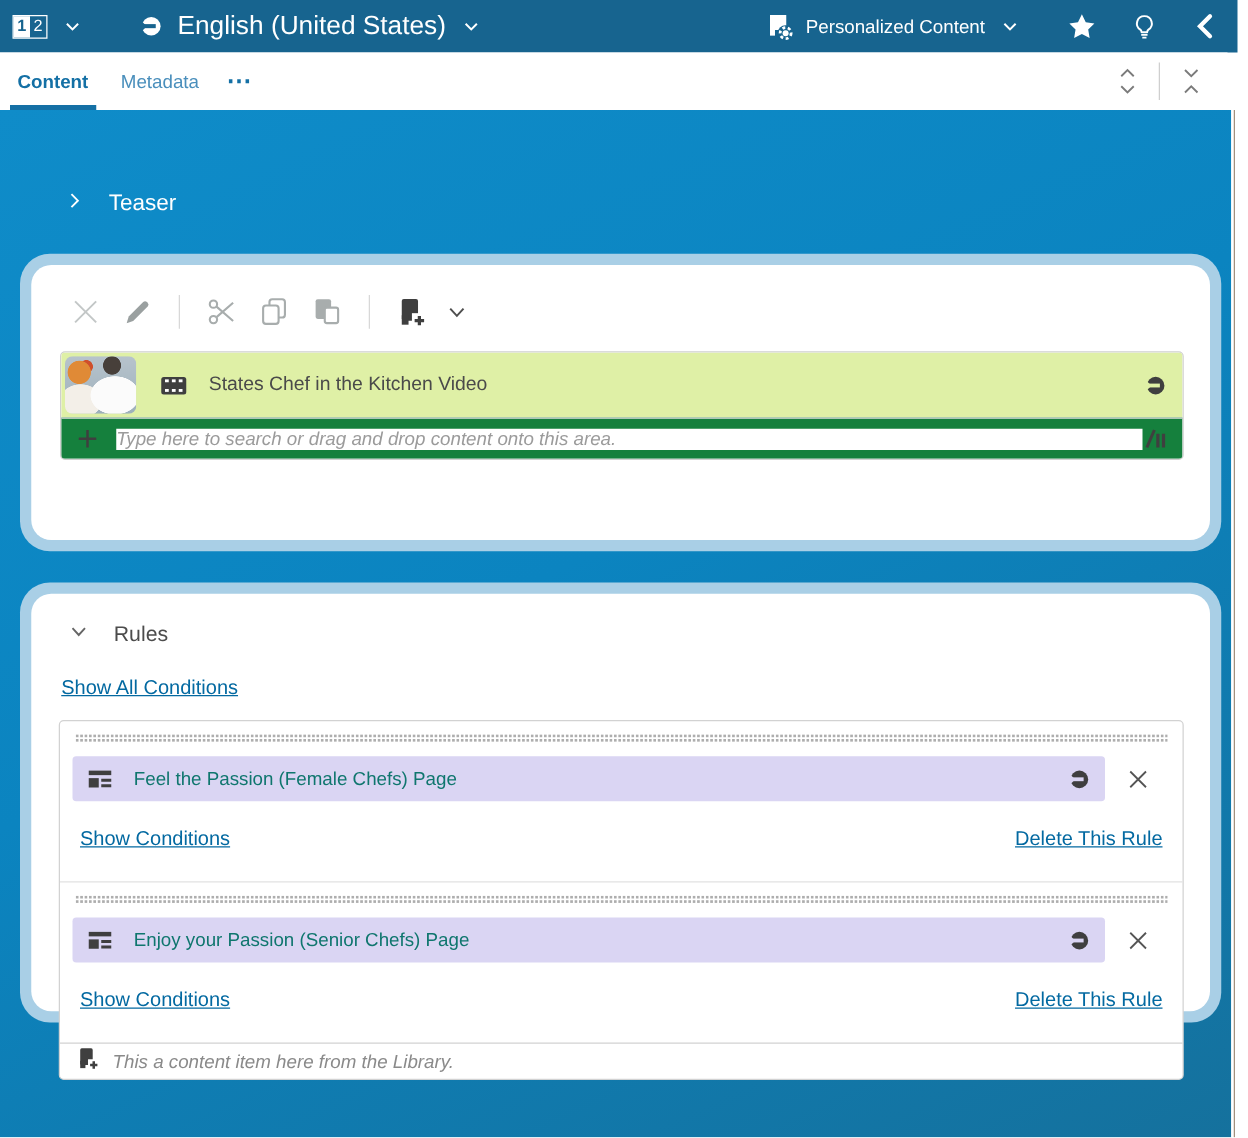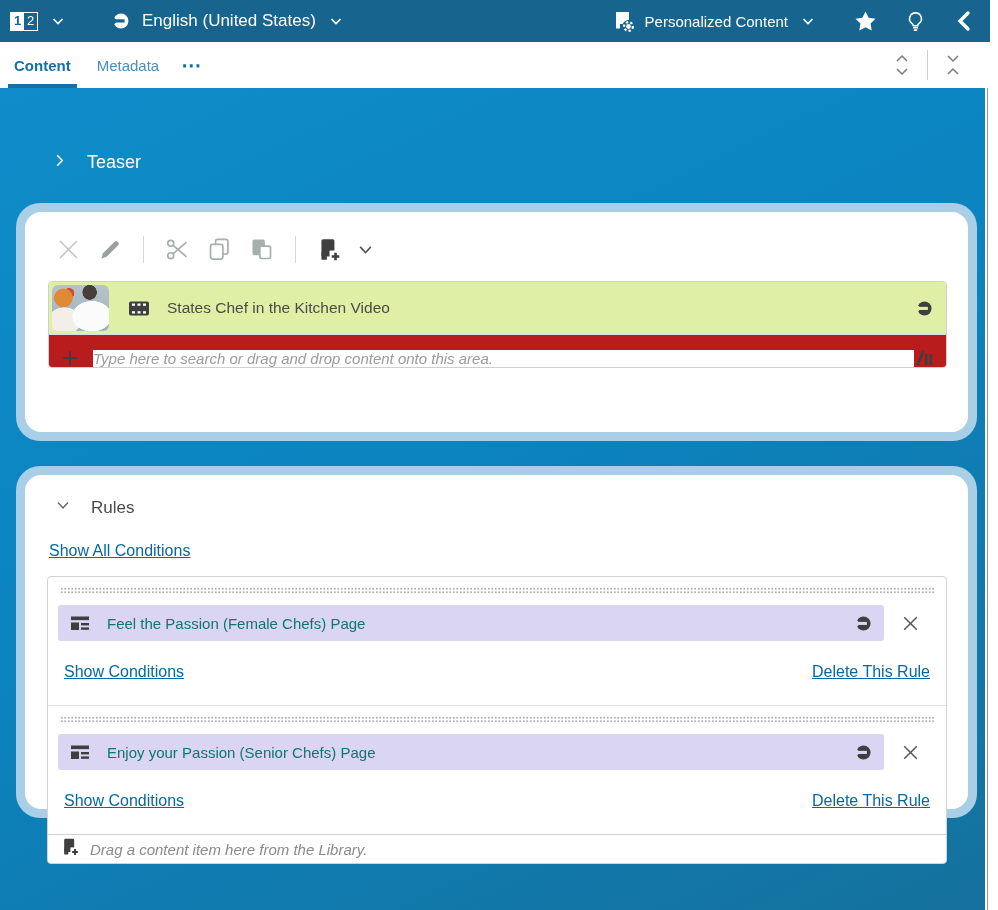--- a/index.html
+++ b/index.html
@@ -7,21 +7,21 @@
   .page { position:relative; width:998px; height:910px; background:#fff; overflow:hidden; }
 
   
   .topbar { position:absolute; top:0; left:0; width:990px; height:42px; background:#17648f;
             display:flex; align-items:center; color:#fff; padding-left:10px; }
   .vbadge { display:flex; border:1.5px solid #fff; height:19px; cursor:pointer; }
   .vbadge .v1 { width:13px; background:#fff; color:#17648f; font-size:13px; font-weight:bold; text-align:center; line-height:16px; }
   .vbadge .v2 { width:13px; color:#fff; font-size:13px; text-align:center; line-height:16px; }
   .tb-chev { margin-left:12px; cursor:pointer; display:flex; }
   .tb-globe { margin-left:46px; display:flex; }
-  .tb-lang { margin-left:12px; font-size:17px; cursor:pointer; }
+  .tb-lang { margin-left:12px; font-size:21px; cursor:pointer; }
   .tb-right { margin-left:auto; display:flex; align-items:center; margin-right:16px; }
   .tb-mode-ic { display:flex; }
   .tb-mode { margin-left:10px; font-size:15px; cursor:pointer; }
   .tb-star { margin-left:38px; cursor:pointer; display:flex; }
   .tb-bulb { margin-left:28px; cursor:pointer; display:flex; }
   .tb-back { margin-left:28px; cursor:pointer; display:flex; }
 
   
   .tabbar { position:absolute; top:42px; left:0; right:16px; height:46px; background:#fff;
             display:flex; align-items:center; padding-left:10px; }
@@ -65,21 +65,21 @@
      background:
        radial-gradient(circle at 20% 28%, #e08a36 0 16%, rgba(0,0,0,0) 17%),
        radial-gradient(circle at 30% 18%, #cf4f2c 0 9%, rgba(0,0,0,0) 10%),
        radial-gradient(ellipse at 66% 16%, #473f3a 0 13%, rgba(0,0,0,0) 14%),
        radial-gradient(ellipse at 70% 68%, #fbfbfb 0 34%, rgba(0,0,0,0) 35%),
        radial-gradient(ellipse at 22% 78%, #f3efe8 0 26%, rgba(0,0,0,0) 27%),
        linear-gradient(180deg,#b7c3cc,#9db0bb); }
   .film-ic { margin-left:19px; display:flex; }
   .item-title { margin-left:17px; font-size:15.5px; color:#4a4a4a; }
   .yellow-row .sphere { margin-left:auto; margin-right:13px; display:flex; }
-  .search-row { height:33px; background:#b91c1c; border-top:1px solid #dedede; display:flex; align-items:flex-end; }
+  .search-row { height:33px; background:#15803d; border-top:1px solid #dedede; display:flex; align-items:center; }
   .plus-ic { margin-left:12px; display:flex; cursor:pointer; }
   .search-input { flex:1; border:none; outline:none; margin-left:14px; font-size:15px;
                   font-style:italic; color:#6f6f6f; font-family:"Liberation Sans",sans-serif; }
   .search-input::placeholder { color:#9b9b9b; opacity:1; }
   .lib-ic { margin-right:12px; display:flex; cursor:pointer; }
 
   
   .link { font-size:16px; color:#0369a1; text-decoration:underline; cursor:pointer; }
   .show-all { display:inline-block; margin:24px 0 0 24px; }
   .rules-box { margin:16px 21px 0 22px; border:1px solid #d2d2d2; border-radius:4px; background:#fff; }
@@ -394,21 +394,21 @@
 
           <div class="drop-row">
             <span>
               <svg width="20" height="20" viewBox="0 0 24 24">
                 <rect x="5" y="2" width="12" height="16" rx="1.5" fill="#3f3f3f"></rect>
                 <rect x="5" y="14" width="5" height="7" fill="#3f3f3f"></rect>
                 <rect x="12.5" y="12.5" width="11" height="11" fill="#fff"></rect>
                 <path d="M18 14.5v7M14.5 18h7" stroke="#3f3f3f" stroke-width="2.4"></path>
               </svg>
             </span>
-            <span class="drop-hint">Drag a content item here from the Library.</span>
+            <span class="drop-hint">This a content item here from the Library.</span>
           </div>
 
         </div>
       </div>
     </div>
 
   </div>
 
   <div class="scroll-strip"></div>
   <div class="scroll-line"></div>

